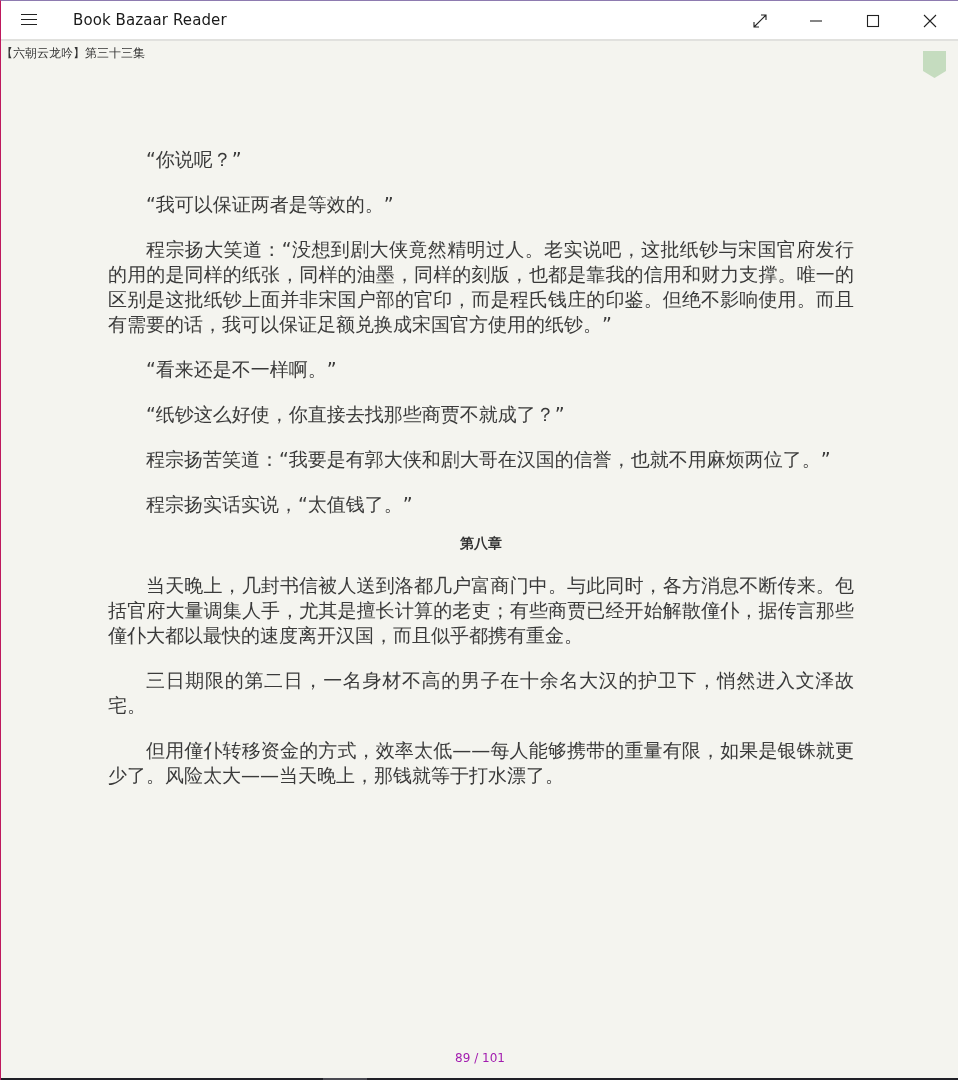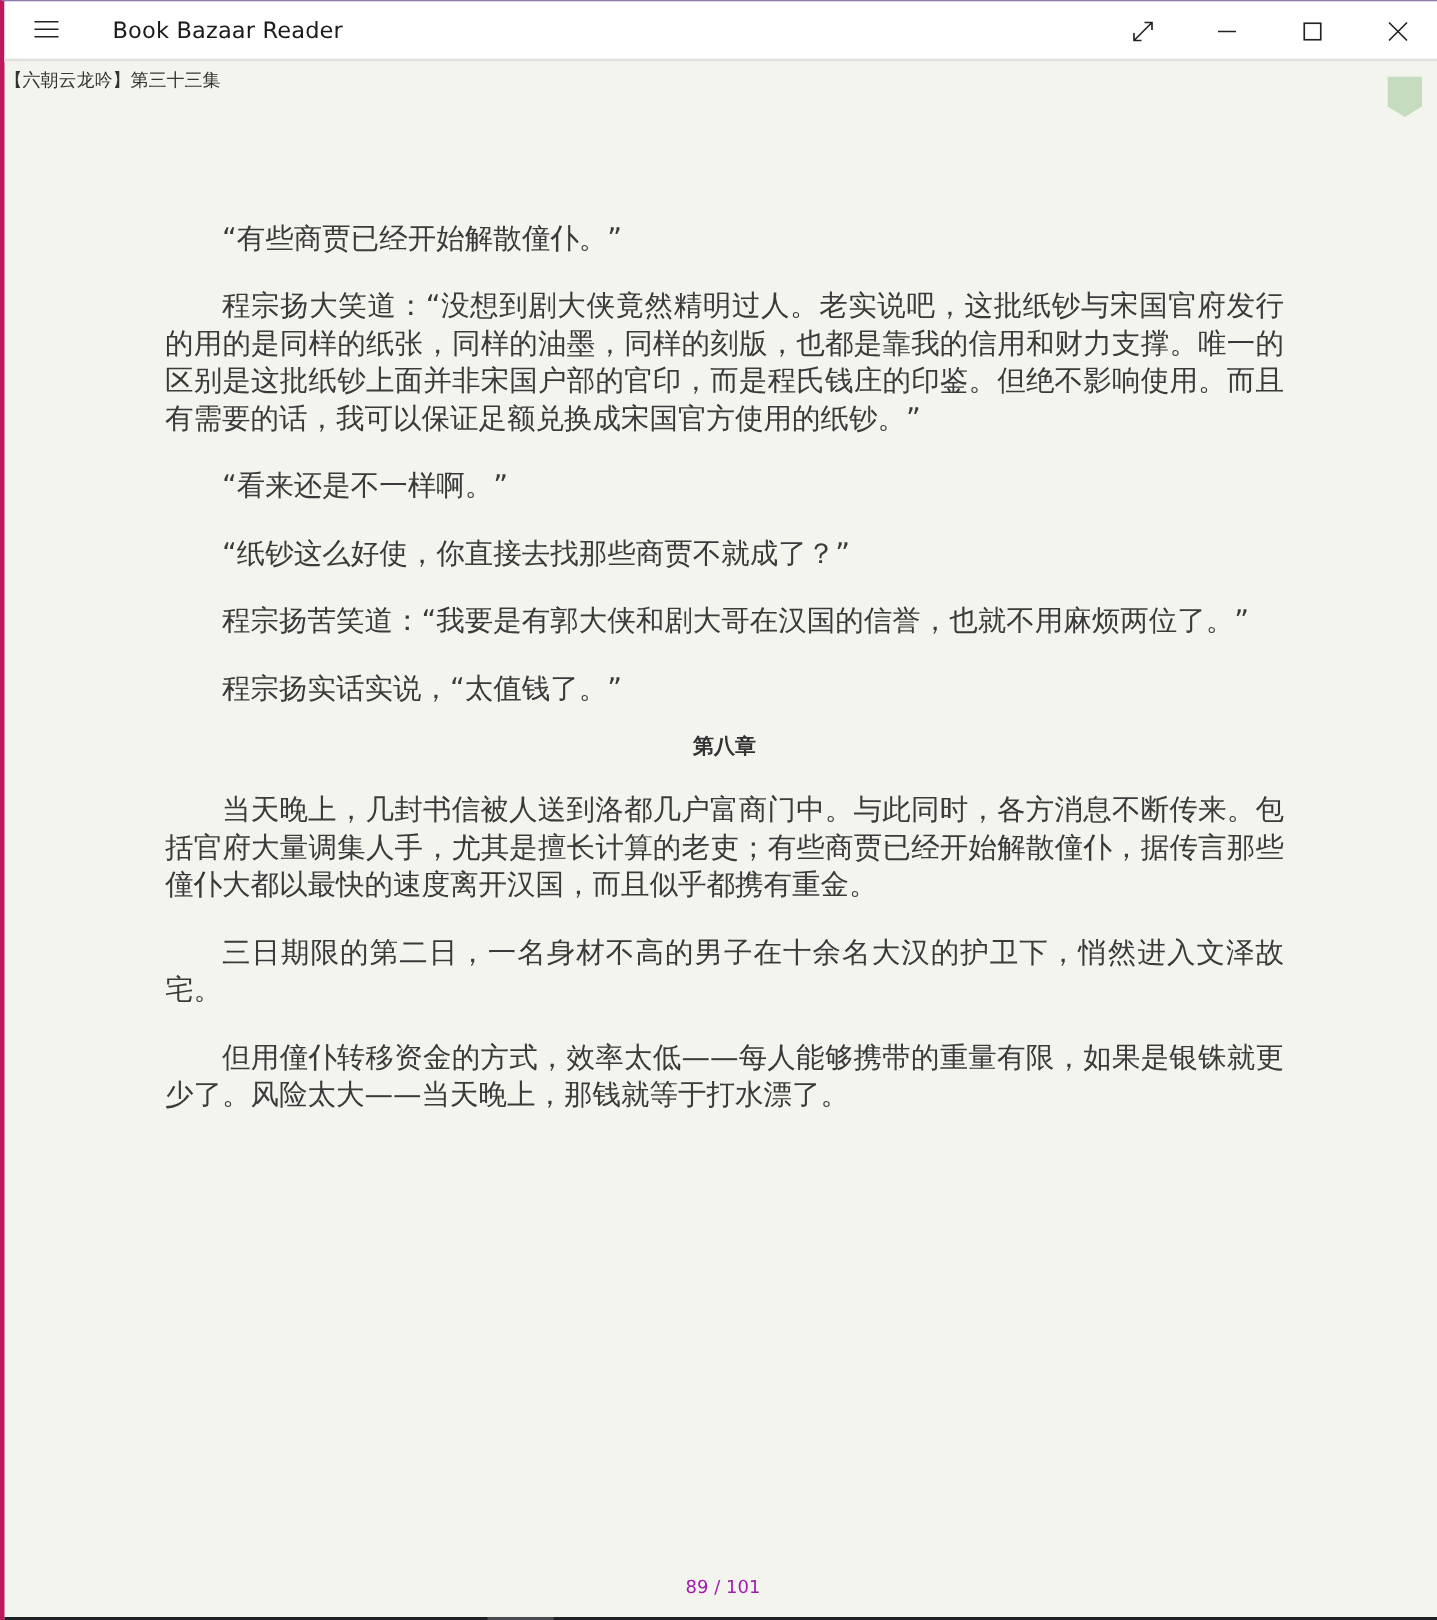--- a/index.html
+++ b/index.html
@@ -1,21 +1,21 @@
 <!DOCTYPE html>
 <html><head>
   <meta charset="utf-8">
   <style>
     * { box-sizing: border-box; margin: 0; padding: 0; }
     html, body { width: 958px; height: 1080px; overflow: hidden; background: #f4f4ef; }
     body { font-family: "DejaVu Sans", "Liberation Sans", sans-serif; position: relative; }
 
     .window {
       position: absolute; left: 0; top: 0; width: 958px; height: 1080px;
-      border-top: 1px solid #8e7bb0; border-left: 3px solid #be185d;
+      border-top: 1px solid #8e7bb0; border-left: 1px solid #be185d;
       background: #f4f4ef;
     }
     .titlebar {
       position: absolute; left: 0; top: 0; width: 957px; height: 40px;
       background: #ffffff; border-bottom: 2px solid #e1e1de;
     }
     .hamburger {
       position: absolute; left: 20px; top: 12px; width: 18px; height: 16px; cursor: pointer;
     }
     .hamburger span {
@@ -105,21 +105,22 @@
 
   <div class="book-header">【六朝云龙吟】第三十三集</div>
 
   <div class="bookmark">
     <svg width="23" height="27" viewBox="0 0 23 27">
       <path d="M0 0 H23 V20 L11.5 27 L0 20 Z" fill="#c5dcbf"></path>
     </svg>
   </div>
 
   <div class="content">
-    <p class="para">“有些商贾已经开始解散僮仆。”</p>
+    <p class="para">“你说呢？”</p>
+    <p class="para">“我可以保证两者是等效的。”</p>
     <p class="para">程宗扬大笑道：“没想到剧大侠竟然精明过人。老实说吧，这批纸钞与宋国官府发行的用的是同样的纸张，同样的油墨，同样的刻版，也都是靠我的信用和财力支撑。唯一的区别是这批纸钞上面并非宋国户部的官印，而是程氏钱庄的印鉴。但绝不影响使用。而且有需要的话，我可以保证足额兑换成宋国官方使用的纸钞。”</p>
     <p class="para">“看来还是不一样啊。”</p>
     <p class="para">“纸钞这么好使，你直接去找那些商贾不就成了？”</p>
     <p class="para">程宗扬苦笑道：“我要是有郭大侠和剧大哥在汉国的信誉，也就不用麻烦两位了。”</p>
     <p class="para">程宗扬实话实说，“太值钱了。”</p>
     <h2 class="chapter">第八章</h2>
     <p class="para">当天晚上，几封书信被人送到洛都几户富商门中。与此同时，各方消息不断传来。包括官府大量调集人手，尤其是擅长计算的老吏；有些商贾已经开始解散僮仆，据传言那些僮仆大都以最快的速度离开汉国，而且似乎都携有重金。</p>
     <p class="para">三日期限的第二日，一名身材不高的男子在十余名大汉的护卫下，悄然进入文泽故宅。</p>
     <p class="para">但用僮仆转移资金的方式，效率太低——每人能够携带的重量有限，如果是银铢就更少了。风险太大——当天晚上，那钱就等于打水漂了。</p>
   </div>

